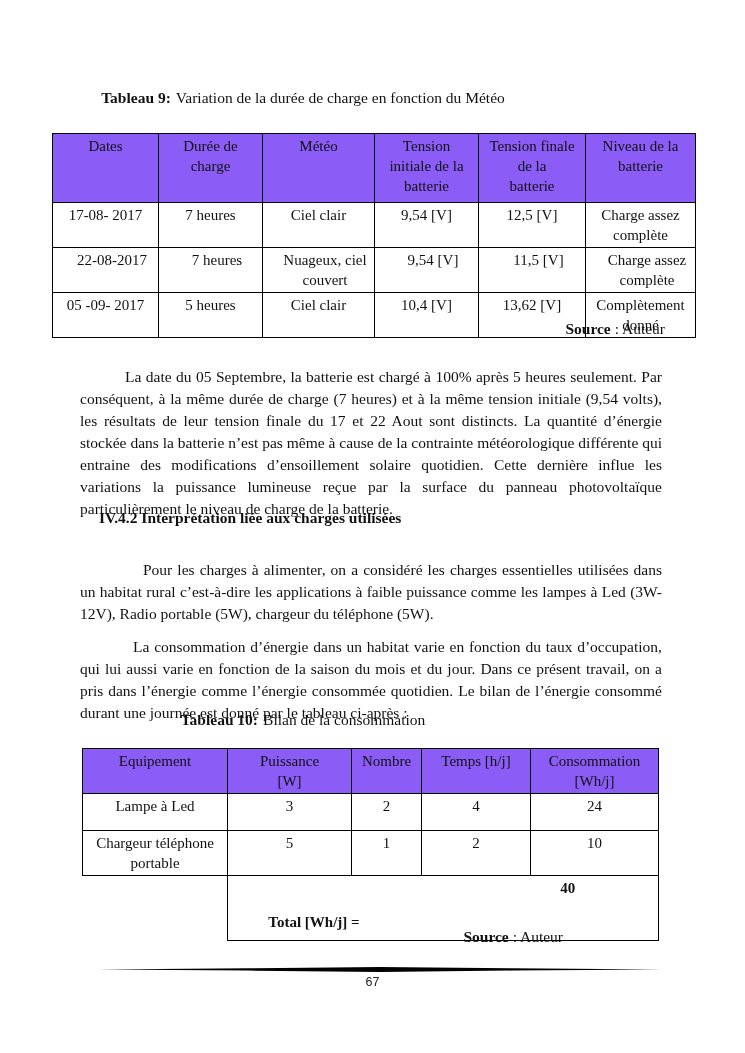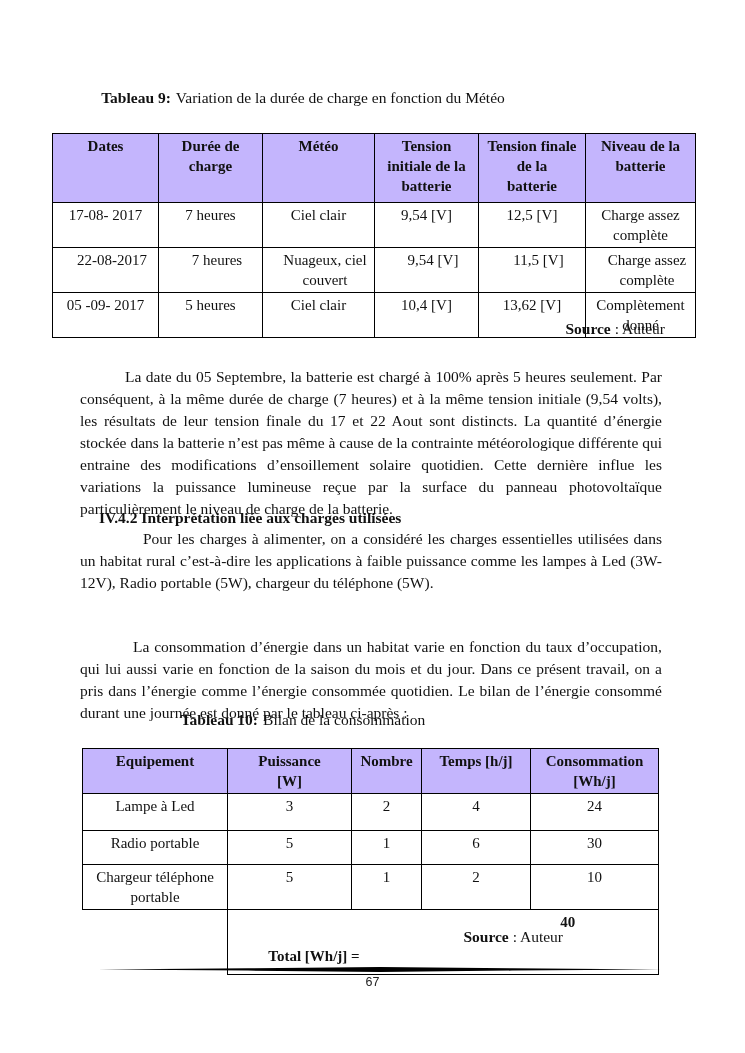--- a/index.html
+++ b/index.html
@@ -25,22 +25,22 @@
   .doc-table th,.doc-table td{
     border:1px solid #000;
     vertical-align:top;
     text-align:center;
     padding:2px 3px;
     line-height:20px;
     white-space:pre-line;
     overflow:hidden;
   }
   .doc-table th{
-    font-weight:bold;
-    background:#c4b5fd;
+    font-weight:normal;
+    background:#8b5cf6;
   }
   .t9{left:52px;top:133px;width:643px;}
   .t9 th{height:64px;}
   .t9 .r0 td{height:30px;}
   .t9 .r1 td{height:35px;padding-left:16px;}
   .t9 .r2 td{height:31px;}
   .t10{left:82px;top:748px;width:576px;}
   .t10 th{height:29px;}
   .t10 .r0 td{height:32px;}
   .t10 .r1 td{height:29px;}
@@ -57,21 +57,21 @@
   }
   .source-line .src-label{font-weight:bold;}
   .src1{top:320px;width:665px;}
   .src2{top:928px;width:563px;}
   .body-par{
     position:absolute;left:80px;width:582px;
     font-size:15.5px;line-height:22px;
     text-align:justify;
   }
   .p1{top:350px;text-indent:45px;}
-  .p2{top:512px;text-indent:63px;}
+  .p2{top:543px;text-indent:63px;}
   .p3{top:620px;text-indent:53px;}
   .section-heading{
     position:absolute;left:99px;top:509px;
     font-size:15.5px;font-weight:bold;
   }
   .footer-rule{position:absolute;left:98px;top:965px;width:564px;height:9px;}
   .page-number{
     position:absolute;left:0;top:975px;width:745px;
     text-align:center;
     font-family:"Liberation Sans", sans-serif;
@@ -176,27 +176,20 @@
       </tr>
     </thead>
     <tbody>
       <tr class="r0">
         <td>Lampe à Led</td>
         <td>3</td>
         <td>2</td>
         <td>4</td>
         <td>24</td>
       </tr>
-      <tr class="r1">
-        <td>Radio portable</td>
-        <td>5</td>
-        <td>1</td>
-        <td>6</td>
-        <td>30</td>
-      </tr>
       <tr class="r2">
         <td>Chargeur téléphone portable</td>
         <td>5</td>
         <td>1</td>
         <td>2</td>
         <td>10</td>
       </tr>
       <tr class="total-row">
         <td class="no-border"></td>
         <td class="total-cell" colspan="4">

